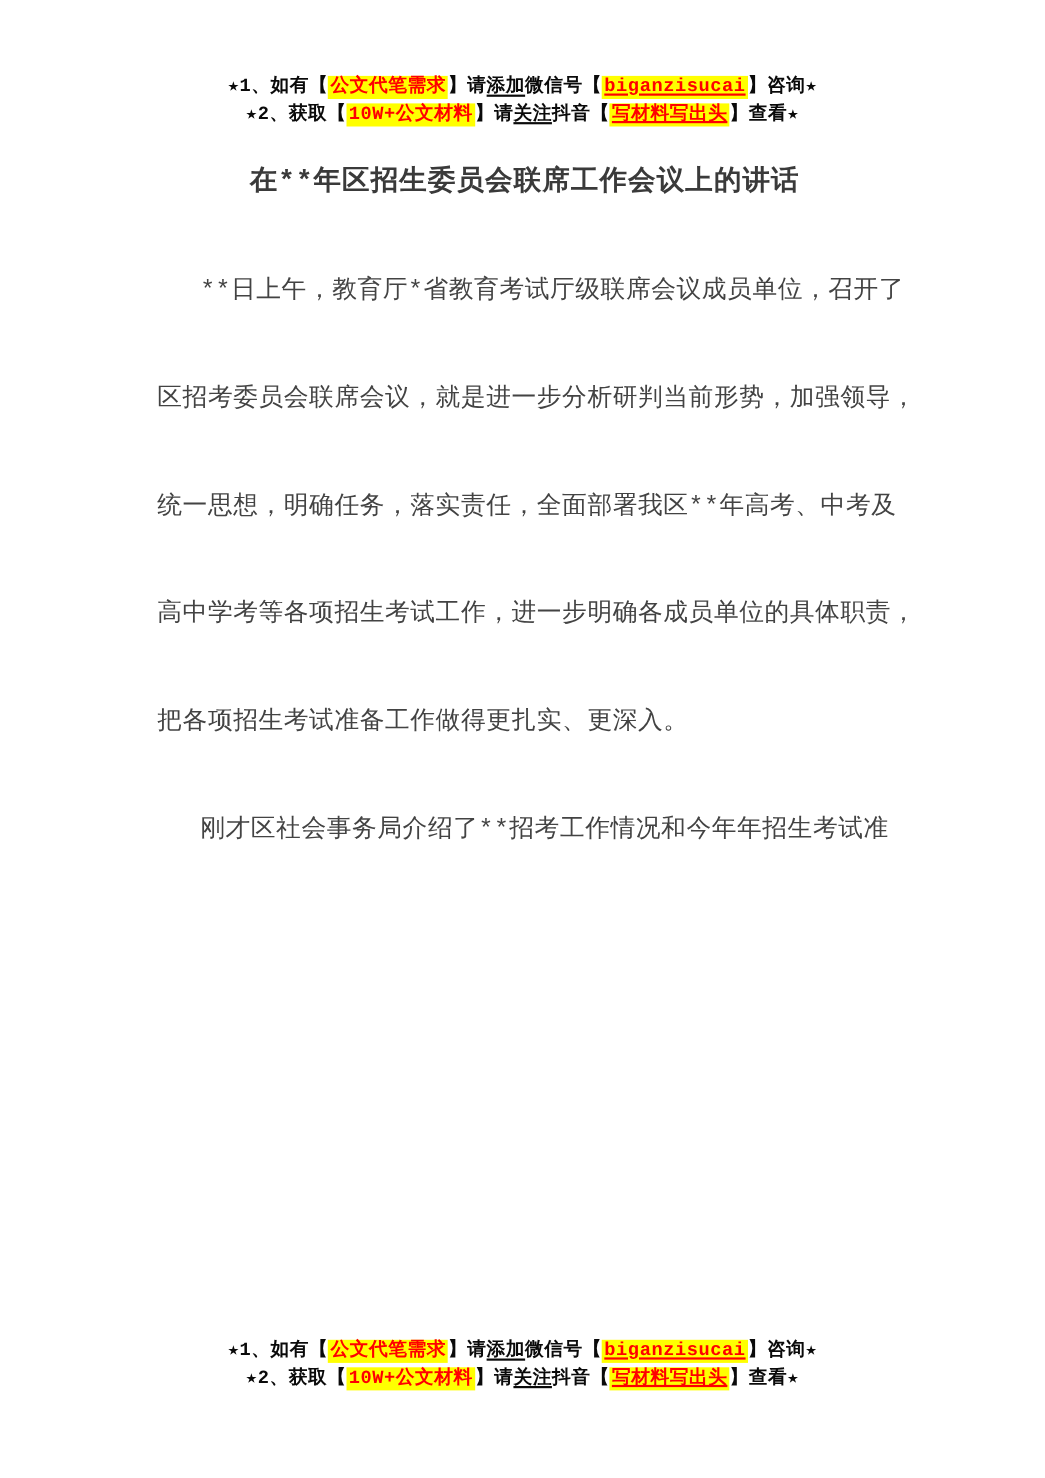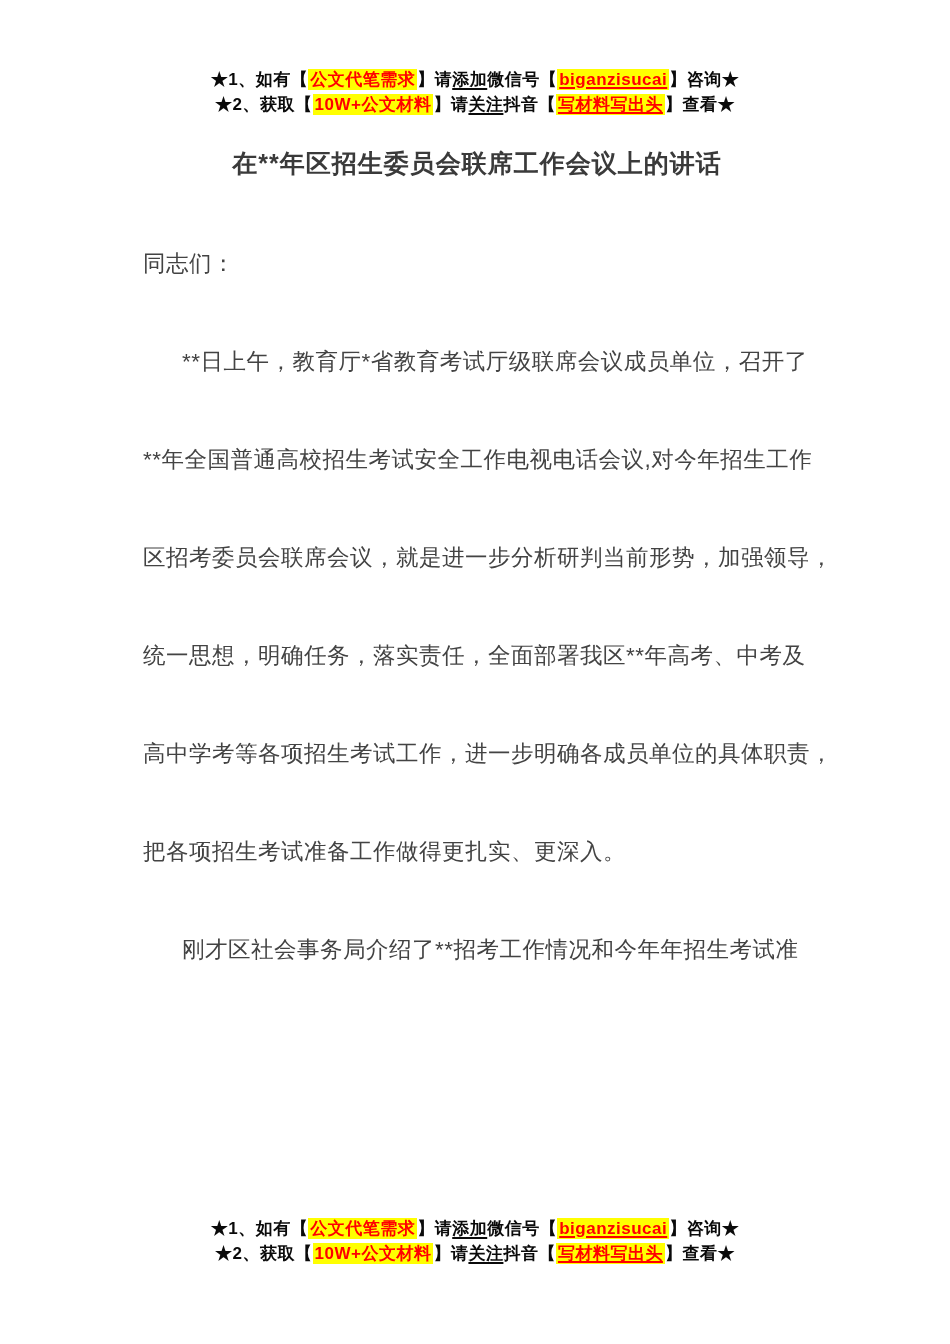--- a/index.html
+++ b/index.html
@@ -10,21 +10,21 @@
     --title-text: #3a3a3a;
     --page-bg: #ffffff;
   }
   * { box-sizing: border-box; }
   html, body { margin: 0; padding: 0; background: var(--page-bg); }
   .page {
     position: relative;
     width: 950px;
     height: 1296px;
     background: var(--page-bg);
-    font-family: Liberation Sans, sans-serif;
+    font-family: Liberation Mono, monospace;
     overflow: hidden;
   }
   .promo {
     position: absolute;
     left: 0;
     width: 100%;
     text-align: center;
     font-size: 17px;
     font-weight: 700;
     line-height: 25px;
@@ -87,23 +87,21 @@
 <div class="page">
 
   <div class="promo promo-top">
     <div class="promo-line"><span class="pp plain">★1、如有【</span><span class="pp red-highlight">公文代笔需求</span><span class="pp plain">】请</span><span class="pp underlined">添加</span><span class="pp plain">微信号【</span><span class="pp red-highlight-underlined">biganzisucai</span><span class="pp plain">】咨询★</span></div>
     <div class="promo-line"><span class="pp plain">★2、获取【</span><span class="pp red-highlight">10W+公文材料</span><span class="pp plain">】请</span><span class="pp underlined">关注</span><span class="pp plain">抖音【</span><span class="pp red-highlight-underlined">写材料写出头</span><span class="pp plain">】查看★</span></div>
   </div>
 
   <h1 class="doc-title">在**年区招生委员会联席工作会议上的讲话</h1>
 
   <div class="doc-body">
-      <div class="body-line">同志们：</div>
       <div class="body-line indent">**日上午，教育厅*省教育考试厅级联席会议成员单位，召开了</div>
-      <div class="body-line">**年全国普通高校招生考试安全工作电视电话会议,对今年招生工作</div>
       <div class="body-line">区招考委员会联席会议，就是进一步分析研判当前形势，加强领导，</div>
       <div class="body-line">统一思想，明确任务，落实责任，全面部署我区**年高考、中考及</div>
       <div class="body-line">高中学考等各项招生考试工作，进一步明确各成员单位的具体职责，</div>
       <div class="body-line">把各项招生考试准备工作做得更扎实、更深入。</div>
       <div class="body-line indent">刚才区社会事务局介绍了**招考工作情况和今年年招生考试准</div>
     </div>
 
   <div class="promo promo-bottom">
     <div class="promo-line"><span class="pp plain">★1、如有【</span><span class="pp red-highlight">公文代笔需求</span><span class="pp plain">】请</span><span class="pp underlined">添加</span><span class="pp plain">微信号【</span><span class="pp red-highlight-underlined">biganzisucai</span><span class="pp plain">】咨询★</span></div>
     <div class="promo-line"><span class="pp plain">★2、获取【</span><span class="pp red-highlight">10W+公文材料</span><span class="pp plain">】请</span><span class="pp underlined">关注</span><span class="pp plain">抖音【</span><span class="pp red-highlight-underlined">写材料写出头</span><span class="pp plain">】查看★</span></div>

